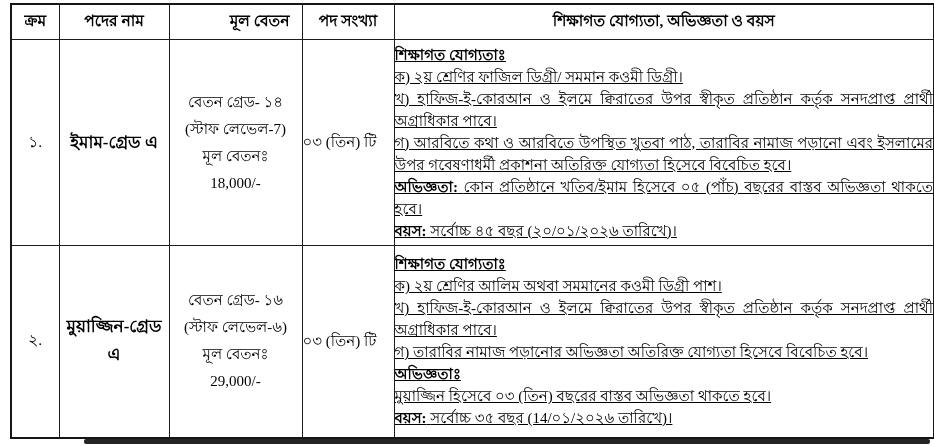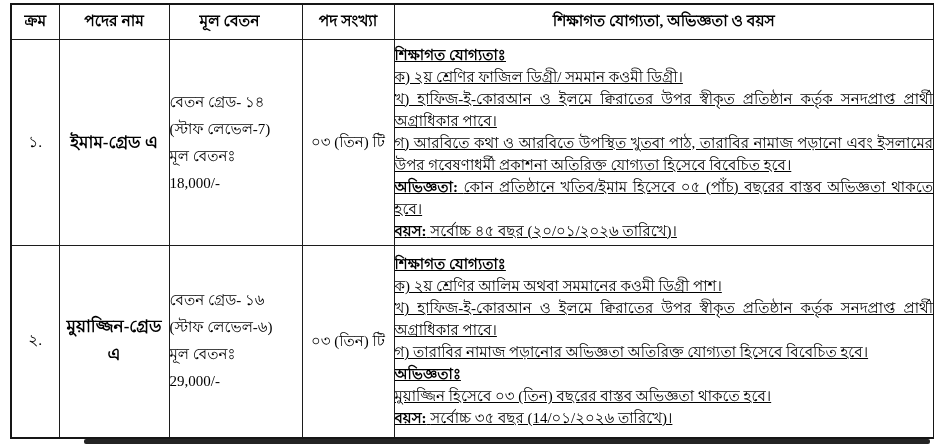--- a/index.html
+++ b/index.html
@@ -32,41 +32,41 @@
     padding: 0;
     overflow: hidden;
   }
   .job-table thead th {
     height: 34px;
     font-size: 15.5px;
     font-weight: bold;
     text-align: center;
   }
   .job-table thead th.salary-head {
-    text-align: center;
+    text-align: right;
     padding-right: 12px;
     margin-top: 20px;
   }
   tr.row-1 { height: 206px; }
   tr.row-2 { height: 192px; }
   .serial-cell {
     text-align: center;
     font-size: 15.5px;
   }
   .post-cell {
     text-align: center;
     font-size: 17px;
     font-weight: bold;
   }
   .salary-cell {
+    text-align: center;
     font-size: 15px;
     line-height: 27px;
   }
   .count-cell {
-    text-align: center;
     font-size: 15px;
   }
   .details-cell {
     vertical-align: top;
     padding: 6px 10px 2px 9px;
     font-size: 15px;
     line-height: 22px;
   }
   .details-cell p {
     margin: 0;

